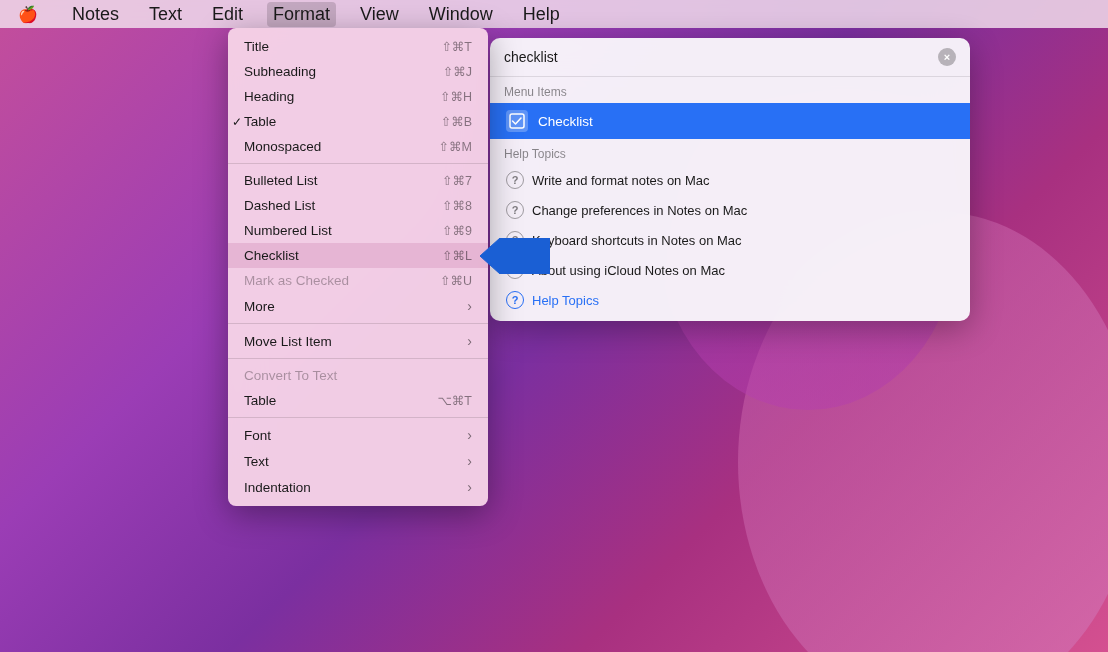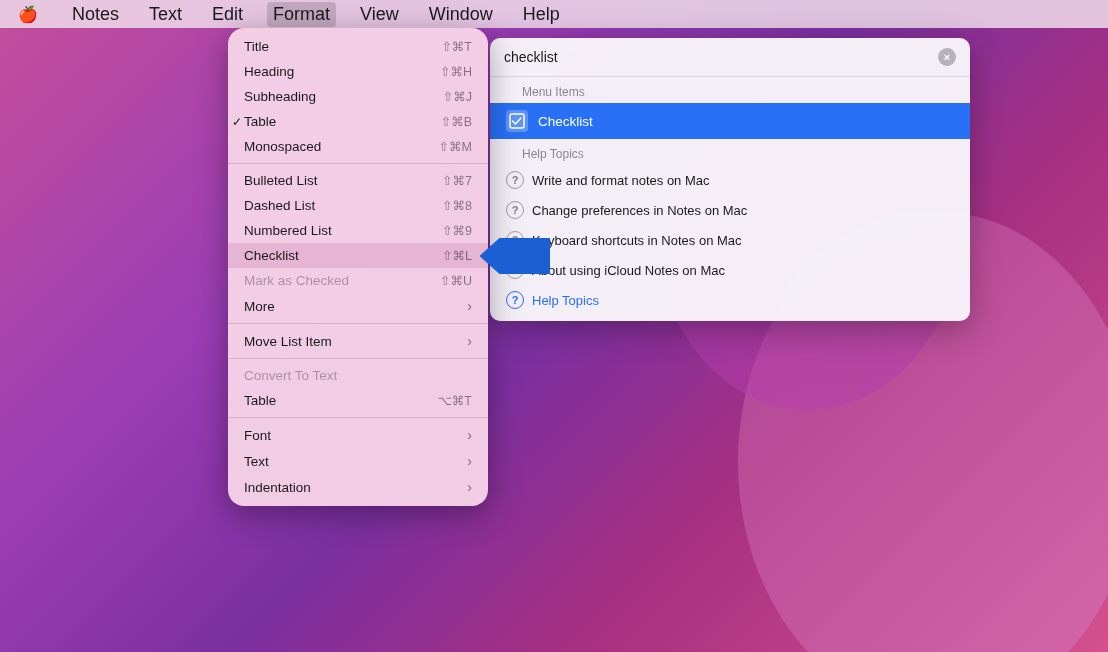--- a/index.html
+++ b/index.html
@@ -46,21 +46,21 @@
     }
 
     
     .format-menu {
       position: absolute;
       top: 28px;
       left: 228px;
       width: 260px;
       background: rgba(245, 210, 230, 0.97);
       backdrop-filter: blur(20px);
-      border-radius: 16px;
+      border-radius: 8px;
       box-shadow: 0 8px 32px rgba(0,0,0,0.35);
       padding: 6px 0;
       z-index: 200;
     }
 
     .menu-item {
       display: flex;
       align-items: center;
       justify-content: space-between;
       padding: 5px 16px;
@@ -160,21 +160,21 @@
       display: flex;
       align-items: center;
       justify-content: center;
       cursor: pointer;
       color: white;
       font-size: 11px;
       font-weight: bold;
     }
 
     .help-section-label {
-      padding: 8px 32px 4px;
+      padding: 8px 14px 4px;
       font-size: 12px;
       color: rgba(0,0,0,0.45);
       font-weight: 500;
     }
 
     .help-result-item {
       display: flex;
       align-items: center;
       padding: 7px 16px;
       font-size: 13.5px;
@@ -298,27 +298,27 @@
 </div>
 
 <div class="format-menu">
 
   <div class="menu-item">
     <span>Title</span>
     <span class="shortcut">⇧⌘T</span>
   </div>
 
   <div class="menu-item">
+    <span>Subheading</span>
+    <span class="shortcut">⇧⌘J</span>
+  </div>
+
+  <div class="menu-item">
     <span>Heading</span>
     <span class="shortcut">⇧⌘H</span>
-  </div>
-
-  <div class="menu-item">
-    <span>Subheading</span>
-    <span class="shortcut">⇧⌘J</span>
   </div>
 
   <div class="menu-item">
     <span class="checkmark">✓</span>
     <span>Table</span>
     <span class="shortcut">⇧⌘B</span>
   </div>
 
   <div class="menu-item">
     <span>Monospaced</span>

